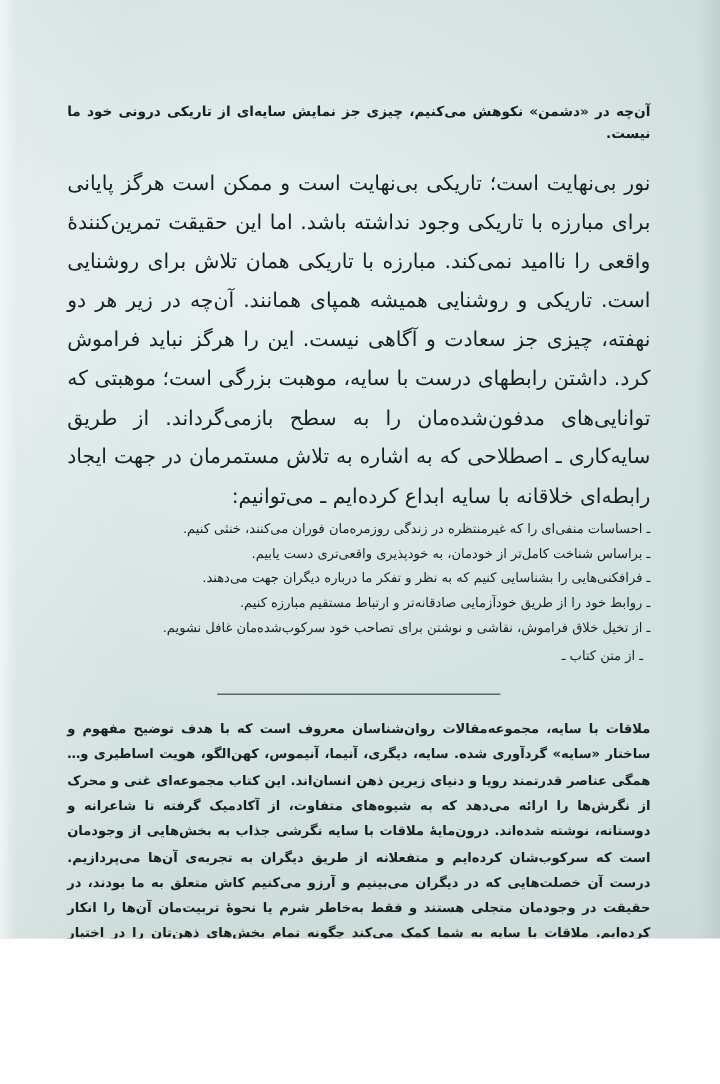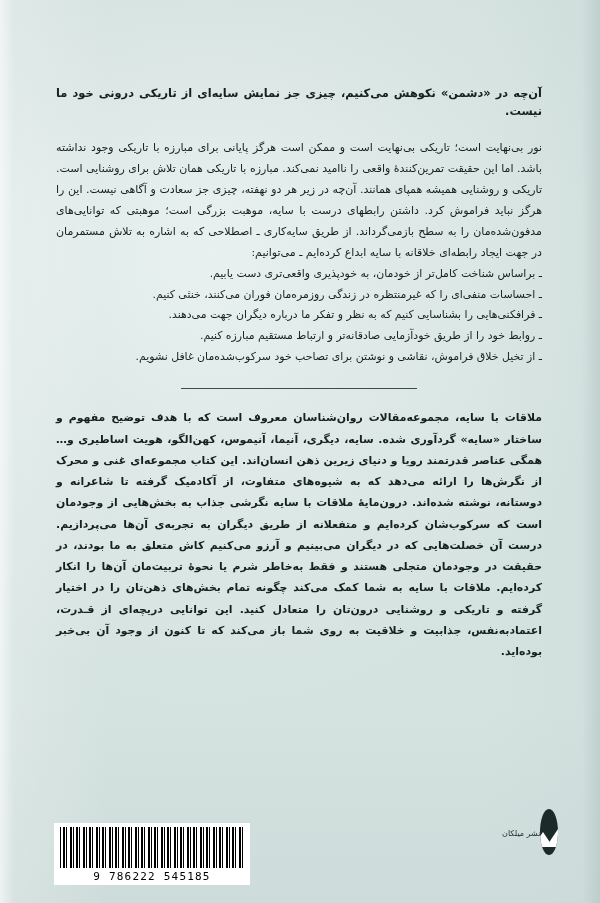--- a/index.html
+++ b/index.html
@@ -9,21 +9,21 @@
   }
   body {
     width: 600px;
     height: 903px;
     overflow: hidden;
     font-family: "DejaVu Sans", sans-serif;
   }
   .page {
     position: relative;
     width: 600px;
-    height: 903px;
+    height: 782px;
     background:
       radial-gradient(ellipse 70% 50% at 35% 28%, #e8f1ef 0%, #dfeae8 45%, #d4e2e0 100%),
       linear-gradient(160deg, #e4eeec 0%, #dbe8e6 40%, #cfdedc 100%);
     box-sizing: border-box;
     overflow: hidden;
   }
   
   .tex {
     position: absolute;
     inset: 0;
@@ -62,21 +62,21 @@
     font-size: 11.4px;
     font-weight: bold;
     line-height: 1.62;
     text-align: justify;
     margin: 0 0 16px 0;
     letter-spacing: 0;
   }
 
   .para {
     font-family: "DejaVu Sans", sans-serif;
-    font-size: 11px;
+    font-size: 17px;
     line-height: 1.92;
     text-align: justify;
     margin: 0;
   }
 
   .list {
     margin: 0;
     padding: 0;
     list-style: none;
   }
@@ -206,27 +206,28 @@
   <div class="edge-left"></div>
   <div class="edge-right"></div>
 
   <div class="content">
 
     <p class="lede">آن‌چه در «دشمن» نکوهش می‌کنیم، چیزی جز نمایش سایه‌ای از تاریکی درونی خود ما نیست.</p>
 
     <p class="para">نور بی‌نهایت است؛ تاریکی بی‌نهایت است و ممکن است هرگز پایانی برای مبارزه با تاریکی وجود نداشته باشد. اما این حقیقت تمرین‌کنندهٔ واقعی را ناامید نمی‌کند. مبارزه با تاریکی همان تلاش برای روشنایی است. تاریکی و روشنایی همیشه همپای همانند. آن‌چه در زیر هر دو نهفته، چیزی جز سعادت و آگاهی نیست. این را هرگز نباید فراموش کرد. داشتن رابطهای درست با سایه، موهبت بزرگی است؛ موهبتی که توانایی‌های مدفون‌شده‌مان را به سطح بازمی‌گرداند. از طریق سایه‌کاری ـ اصطلاحی که به اشاره به تلاش مستمر‌مان در جهت ایجاد رابطه‌ای خلاقانه با سایه ابداع کرده‌ایم ـ می‌توانیم:</p>
 
     <ul class="list">
+      <li>ـ احساسات منفی‌ای را که غیرمنتظره در زندگی روزمره‌مان فوران می‌کنند، خنثی کنیم.</li>
       <li>ـ براساس شناخت کامل‌تر از خودمان، به خودپذیری واقعی‌تری دست یابیم.</li>
-      <li>ـ احساسات منفی‌ای را که غیرمنتظره در زندگی روزمره‌مان فوران می‌کنند، خنثی کنیم.</li>
       <li>ـ فرافکنی‌هایی را بشناسایی کنیم که به نظر و تفکر ما درباره دیگران جهت می‌دهند.</li>
       <li>ـ روابط خود را از طریق خودآزمایی صادقانه‌تر و ارتباط مستقیم مبارزه کنیم.</li>
       <li>ـ از تخیل خلاق فراموش، نقاشی و نوشتن برای تصاحب خود سرکوب‌شده‌مان غافل نشویم.</li>
     </ul>
 
+    <p class="signature">ـ از متن کتاب ـ</p>
 
     <div class="rule"></div>
 
     <div class="block2">
       <p class="para">ملاقات با سایه، مجموعه‌مقالات روان‌شناسان معروف است که با هدف توضیح مفهوم و ساختار «سایه» گردآوری شده. سایه، دیگری، آنیما، آنیموس، کهن‌الگو، هویت اساطیری و… همگی عناصر قدرتمند رویا و دنیای زیرین ذهن انسان‌اند. این کتاب مجموعه‌ای غنی و محرک از نگرش‌ها را ارائه می‌دهد که به شیوه‌های متفاوت، از آکادمیک گرفته تا شاعرانه و دوستانه، نوشته شده‌اند. درون‌مایهٔ ملاقات با سایه نگرشی جذاب به بخش‌هایی از وجودمان است که سرکوب‌شان کرده‌ایم و متفعلانه از طریق دیگران به تجربه‌ی آن‌ها می‌پردازیم. درست آن خصلت‌هایی که در دیگران می‌بینیم و آرزو می‌کنیم کاش متعلق به ما بودند، در حقیقت در وجودمان متجلی هستند و فقط به‌خاطر شرم یا نحوهٔ تربیت‌مان آن‌ها را انکار کرده‌ایم. ملاقات با سایه به شما کمک می‌کند چگونه تمام بخش‌های ذهن‌تان را در اختیار گرفته و تاریکی و روشنایی درون‌تان را متعادل کنید. این توانایی دریچه‌ای از قـدرت، اعتمادبه‌نفس، جذابیت و خلاقیت به روی شما باز می‌کند که تا کنون از وجود آن بی‌خبر بوده‌اید.</p>
     </div>
   </div>
 
   <div class="barcode-box">
     <div class="bars"></div>

